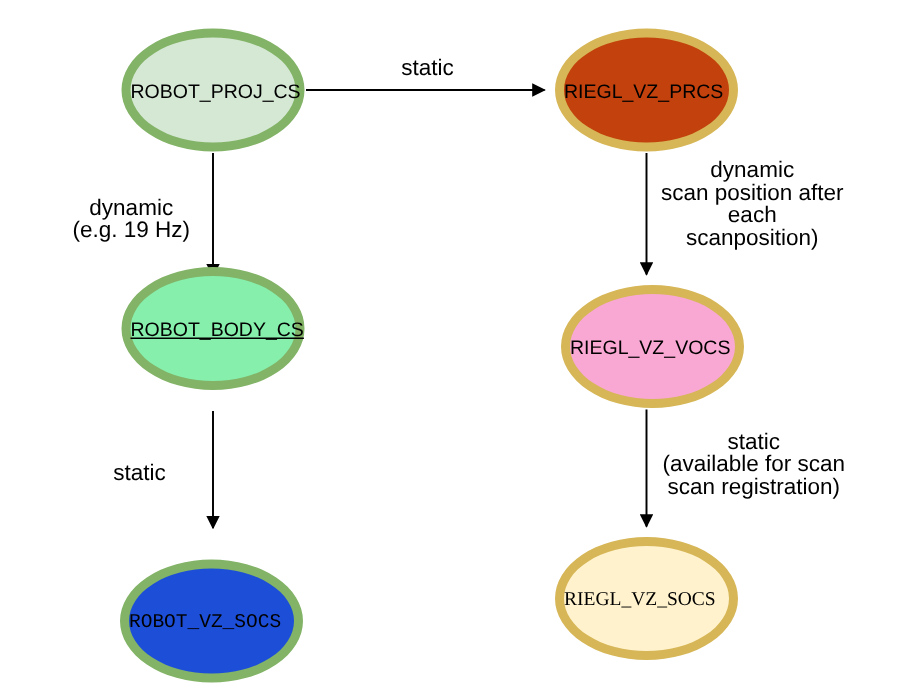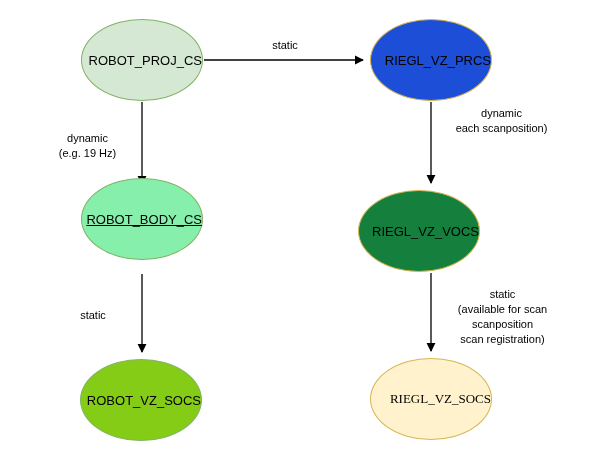--- a/index.html
+++ b/index.html
@@ -20,32 +20,32 @@
     left: 0;
     top: 0;
     width: 611px;
     height: 461px;
   }
   .node {
     position: absolute;
     width: 122px;
     height: 82px;
     border-radius: 50%;
-    border: 1px solid #4c1d95;
+    border: 6px solid #4c1d95;
     display: flex;
     align-items: center;
-    justify-content: flex-end;
+    justify-content: flex-start;
     text-align: center;
     font-size: 13px;
     color: #000000;
     box-sizing: border-box;
   }
   .edge-label {
     position: absolute;
-    font-size: 11px;
+    font-size: 15px;
     line-height: 15px;
     color: #000000;
     text-align: center;
   }
   .edge-label span { display: block; }
 </style>
 </head>
 <body>
 
 <div class="canvas">
@@ -60,58 +60,58 @@
     <line x1="142" y1="102" x2="142" y2="184" stroke="#000000" stroke-width="1.3" marker-end="url(#arrowhead)"></line>
     <line x1="431" y1="102" x2="431" y2="183" stroke="#000000" stroke-width="1.3" marker-end="url(#arrowhead)"></line>
     <line x1="142" y1="274" x2="142" y2="352" stroke="#000000" stroke-width="1.3" marker-end="url(#arrowhead)"></line>
     <line x1="431" y1="273" x2="431" y2="351" stroke="#000000" stroke-width="1.3" marker-end="url(#arrowhead)"></line>
   </svg>
 
   <div class="node" style="left: 81px; top: 19px; background-color: rgb(213, 232, 212); border-color: rgb(130, 179, 102);">
     <span>ROBOT_PROJ_CS</span>
   </div>
 
-  <div class="node" style="left: 370px; top: 19px; background-color: #1d4ed8; border-color: rgb(214, 182, 86);">
+  <div class="node" style="left: 370px; top: 19px; background-color: #c2410c; border-color: rgb(214, 182, 86);">
     <span>RIEGL_VZ_PRCS</span>
   </div>
 
   <div class="node" style="left: 81px; top: 178px; background-color: #86efac; border-color: rgb(130, 179, 102); text-decoration: underline;">
     <span>ROBOT_BODY_CS</span>
   </div>
 
-  <div class="node" style="left: 358px; top: 190px; background-color: #15803d; border-color: rgb(214, 182, 86);">
+  <div class="node" style="left: 374px; top: 190px; background-color: #f9a8d4; border-color: rgb(214, 182, 86);">
     <span>RIEGL_VZ_VOCS</span>
   </div>
 
-  <div class="node" style="left: 80px; top: 359px; background-color: #84cc16; border-color: rgb(130, 179, 102);">
+  <div class="node" style="left: 80px; top: 373px; background-color: #1d4ed8; border-color: rgb(130, 179, 102); font-family: Liberation Mono, monospace;">
     <span>ROBOT_VZ_SOCS</span>
   </div>
 
   <div class="node" style="left: 370px; top: 358px; background-color: rgb(255, 242, 204); border-color: rgb(214, 182, 86); font-family: Liberation Serif, serif;">
     <span>RIEGL_VZ_SOCS</span>
   </div>
 
   <div class="edge-label" style="left:230px; top:38px; width:110px;">
     <span>static</span>
   </div>
 
   <div class="edge-label" style="left:35px; top:131px; width:105px;">
     <span>dynamic</span>
     <span>(e.g. 19 Hz)</span>
   </div>
 
   <div class="edge-label" style="left:440px; top:106px; width:123px;">
     <span>dynamic</span>
+    <span>scan position after</span>
     <span>each scanposition)</span>
   </div>
 
   <div class="edge-label" style="left:48px; top:308px; width:90px;">
     <span>static</span>
   </div>
 
   <div class="edge-label" style="left:440px; top:287px; width:125px;">
     <span>static</span>
     <span>(available for scan</span>
-    <span>scanposition</span>
     <span>scan registration)</span>
   </div>
 
 </div>
 
 </body></html>

